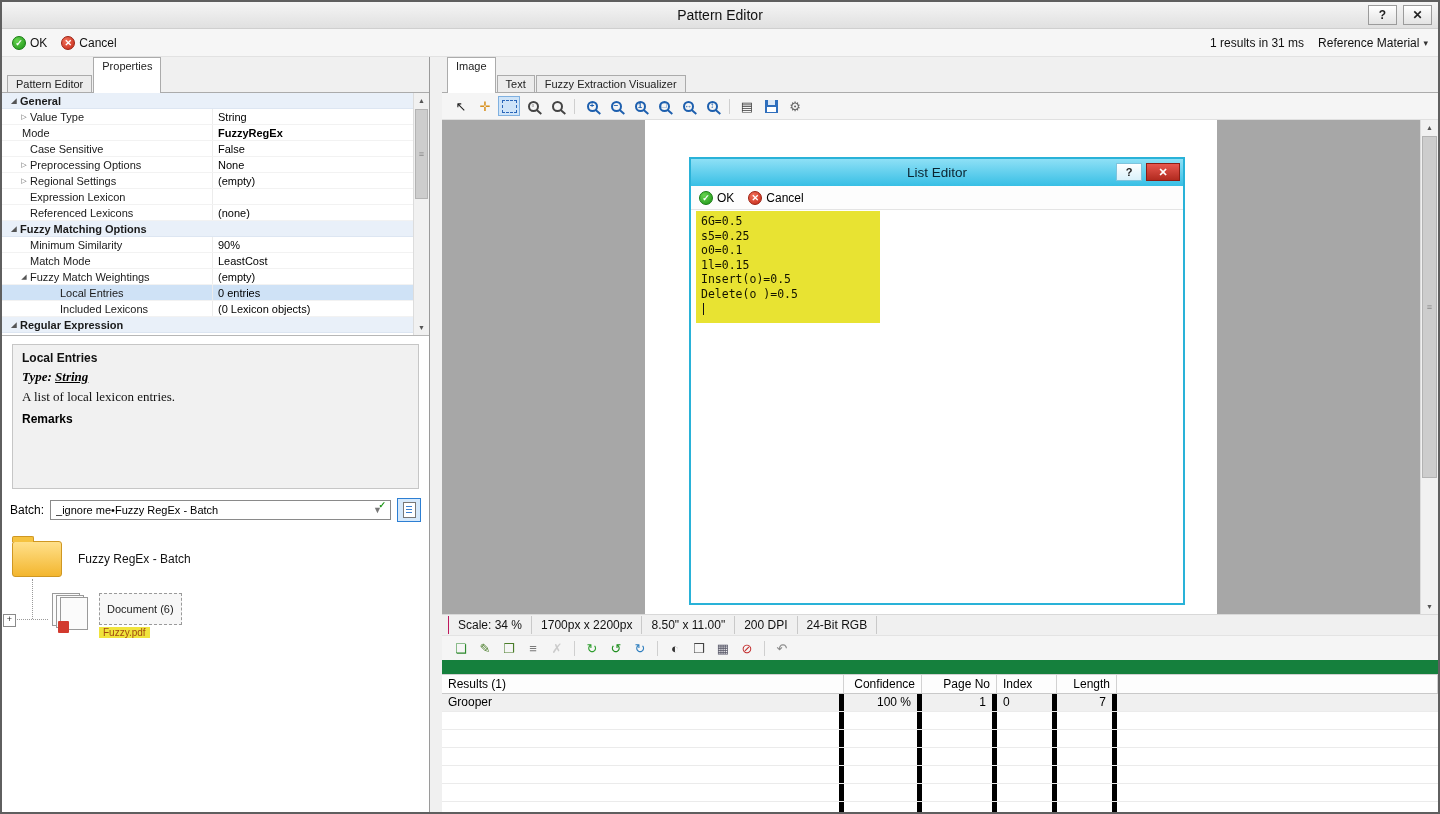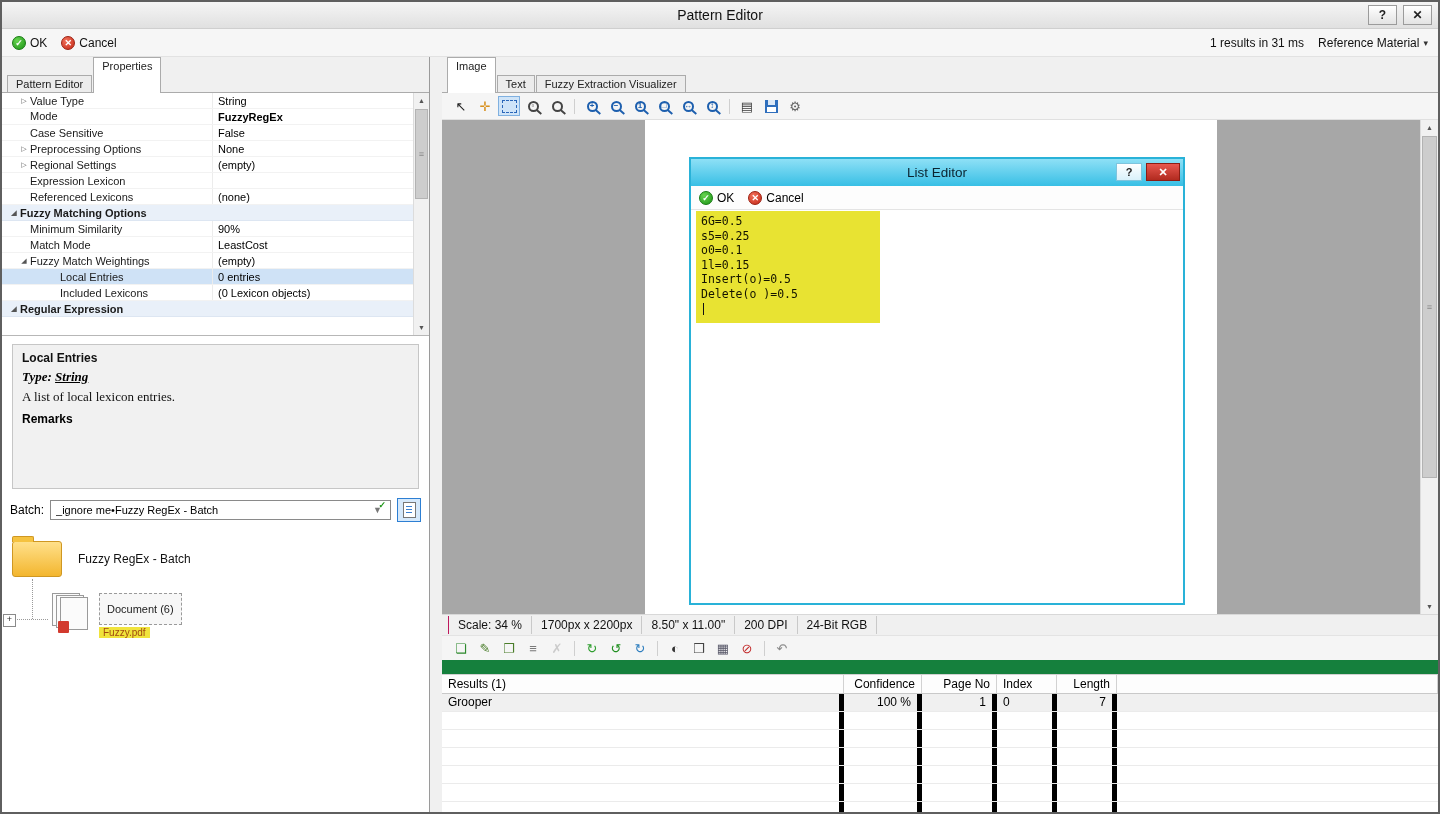--- a/index.html
+++ b/index.html
@@ -173,26 +173,31 @@
   <div class="content">
 
     <div class="left">
       <div class="tabstrip" id="left-tabs">
           <div class="tab">Pattern Editor</div>
           <div class="tab active">Properties</div>
         </div>
 
       <div class="pgrid">
         <div class="pgrid-rows" id="pgrid-rows">
+            <div class="pg-row cat" style="padding-left: 6px;">
+              <span class="pg-exp">◢</span>
+              <span class="pg-label">General</span>
+              <span class="pg-value"></span>
+            </div>
             <div class="pg-row" style="padding-left: 16px;">
               <span class="pg-exp">▷</span>
               <span class="pg-label">Value Type</span>
               <span class="pg-value">String</span>
             </div>
-            <div class="pg-row" style="padding-left: 16px; align-items: flex-end;">
+            <div class="pg-row" style="padding-left: 8px;">
               <span class="pg-exp"></span>
               <span class="pg-label">Mode</span>
               <span class="pg-value b">FuzzyRegEx</span>
             </div>
             <div class="pg-row" style="padding-left: 16px;">
               <span class="pg-exp"></span>
               <span class="pg-label">Case Sensitive</span>
               <span class="pg-value">False</span>
             </div>
             <div class="pg-row" style="padding-left: 16px;">

